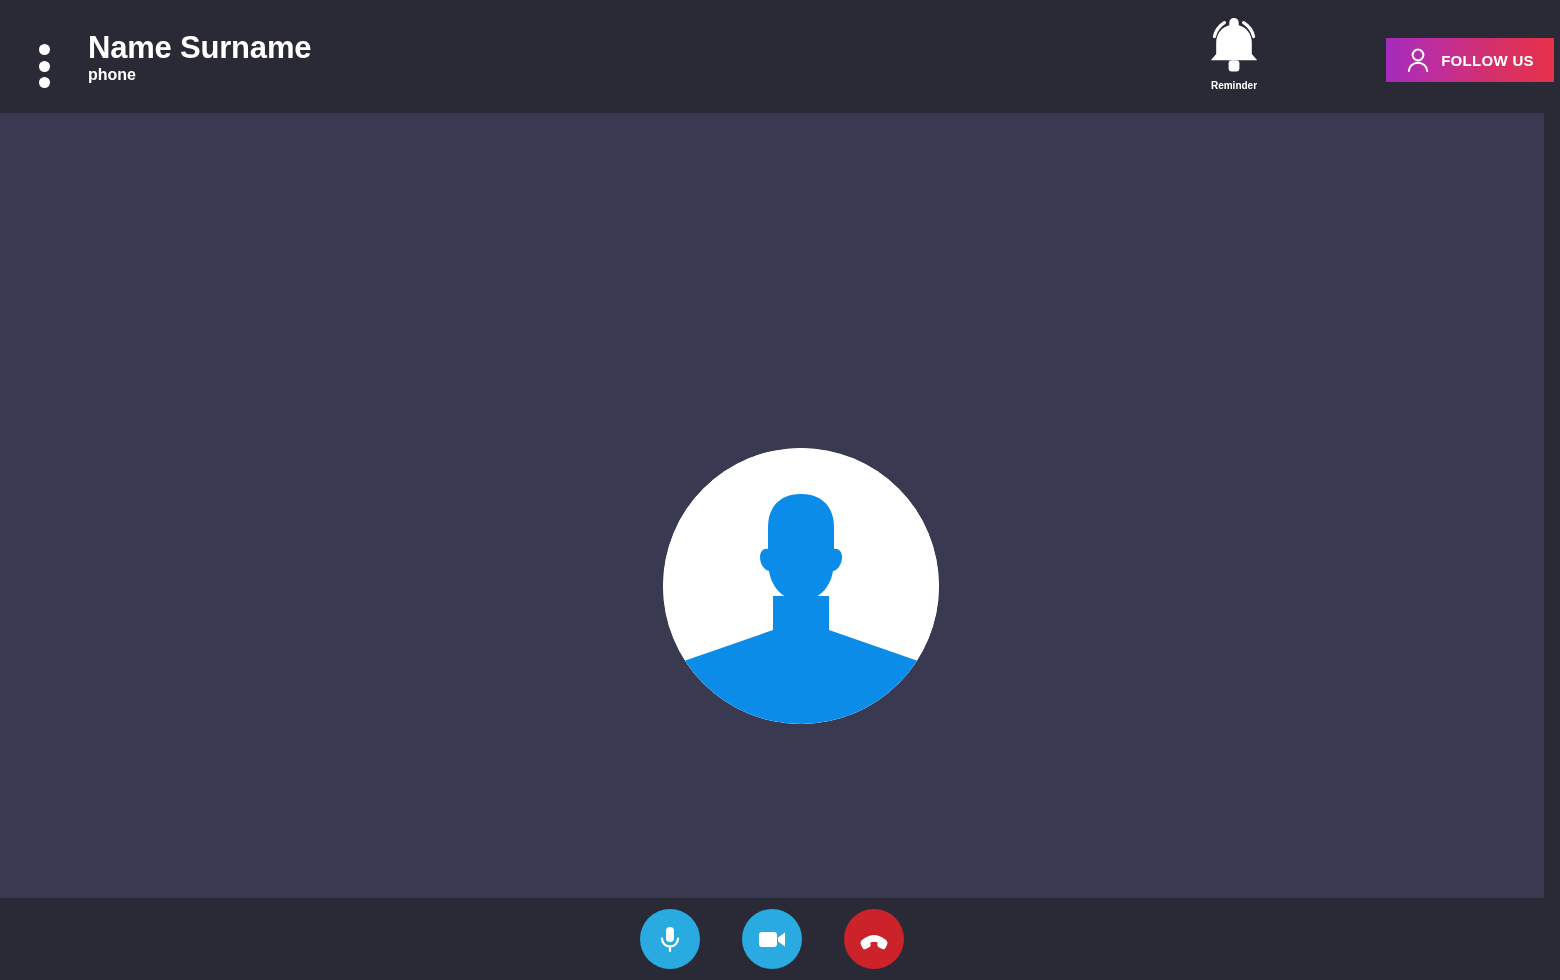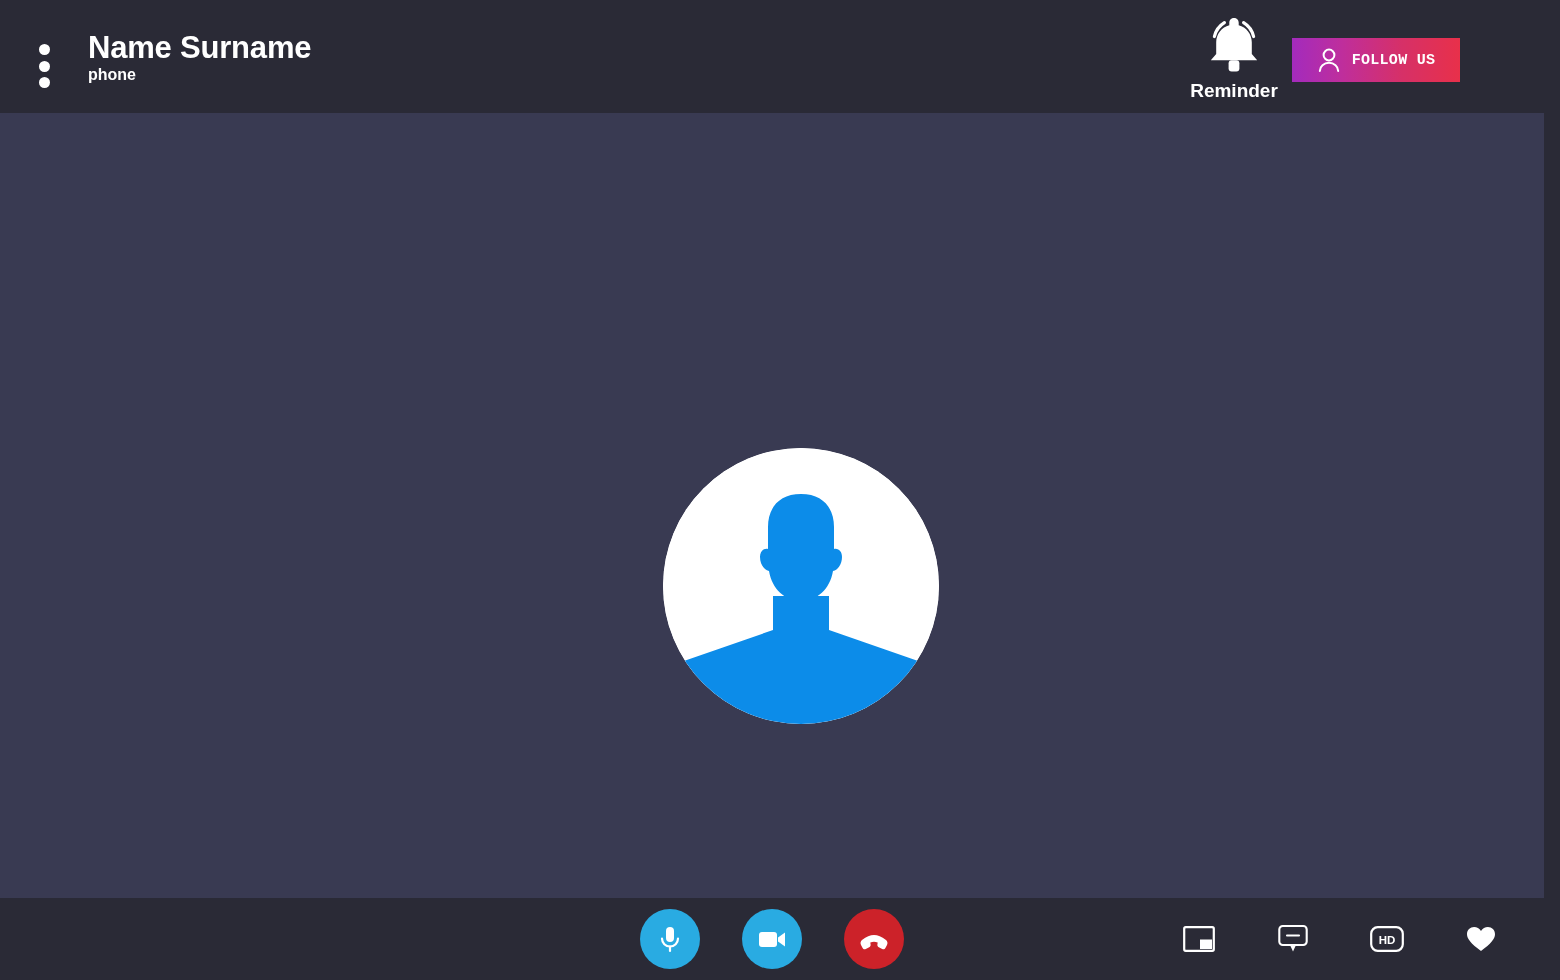--- a/index.html
+++ b/index.html
@@ -62,37 +62,36 @@
     position:absolute;
     left:1193px; top:12px;
     width:82px;
     display:flex;
     flex-direction:column;
     align-items:center;
     cursor:pointer;
   }
   .reminder-label {
     margin-top:2px;
-    font-size:19px;
+    font-size:10px;
     font-weight:bold;
     color:#ffffff;
   }
 
   .follow-btn {
     position:absolute;
-    left:1292px; top:38px;
+    left:1386px; top:38px;
     width:168px; height:44px;
     display:flex;
     align-items:center;
     justify-content:center;
     gap:11px;
     background:linear-gradient(90deg,#a32bbd 0%,#bf2e9c 30%,#d63068 65%,#e8304a 100%);
     border:none;
     cursor:pointer;
-    font-family:Liberation Mono, monospace;
   }
   .follow-label {
     font-size:15px;
     font-weight:bold;
     color:#ffffff;
     letter-spacing:0.3px;
   }
 
   
   .stage {
@@ -227,45 +226,15 @@
         </svg>
       </button>
 
       <button class="round-btn btn-end">
         <svg width="32" height="22" viewBox="0 0 32 22">
           <path d="M3 17 c-1 -2 -0.4 -4 1 -5 c4.5 -3.5 8.2 -5 12 -5 c3.8 0 7.5 1.5 12 5 c1.4 1 2 3 1 5 l-1.6 3 c-0.7 1.3 -2 1.5 -3.2 0.9 l-3.4 -1.7 c-1.1 -0.6 -1.6 -1.6 -1.4 -2.8 l0.3 -2 c-1.3 -0.5 -2.5 -0.7 -3.7 -0.7 c-1.2 0 -2.4 0.2 -3.7 0.7 l0.3 2 c0.2 1.2 -0.3 2.2 -1.4 2.8 l-3.4 1.7 c-1.2 0.6 -2.5 0.4 -3.2 -0.9 z" fill="#ffffff"></path>
         </svg>
       </button>
     </div>
 
-    <div class="util-actions">
-
-      <button class="util-btn">
-        <svg width="32" height="26" viewBox="0 0 32 26">
-          <rect x="1.2" y="1.2" width="29.6" height="23.6" rx="1.5" stroke="#ffffff" stroke-width="2.2" fill="none"></rect>
-          <rect x="17" y="13.5" width="12" height="9.5" fill="#ffffff"></rect>
-        </svg>
-      </button>
-
-      <button class="util-btn">
-        <svg width="30" height="30" viewBox="0 0 30 30">
-          <rect x="1.3" y="2" width="27.4" height="19" rx="3.5" stroke="#ffffff" stroke-width="2.1" fill="none"></rect>
-          <line x1="9" y1="11.5" x2="21" y2="11.5" stroke="#ffffff" stroke-width="2.1" stroke-linecap="round"></line>
-          <path d="M12 21 l3 6.5 l3 -6.5 z" fill="#ffffff"></path>
-        </svg>
-      </button>
-
-      <button class="util-btn">
-        <svg width="34" height="26" viewBox="0 0 34 26">
-          <rect x="1.2" y="1.2" width="31.6" height="23.6" rx="6.5" stroke="#ffffff" stroke-width="2.2" fill="none"></rect>
-          <text x="17" y="17.6" font-family="Liberation Sans, sans-serif" font-size="11.5" font-weight="bold" fill="#ffffff" text-anchor="middle">HD</text>
-        </svg>
-      </button>
-
-      <button class="util-btn">
-        <svg width="30" height="27" viewBox="0 0 30 27">
-          <path d="M15 25 C5 17.5 1 12.8 1 8.2 C1 4 4.2 1 8.1 1 c2.8 0 5.3 1.6 6.9 4 c1.6 -2.4 4.1 -4 6.9 -4 C25.8 1 29 4 29 8.2 c0 4.6 -4 9.3 -14 16.8 z" fill="#ffffff"></path>
-        </svg>
-      </button>
-    </div>
   </div>
 
 </div>
 
 </body></html>

